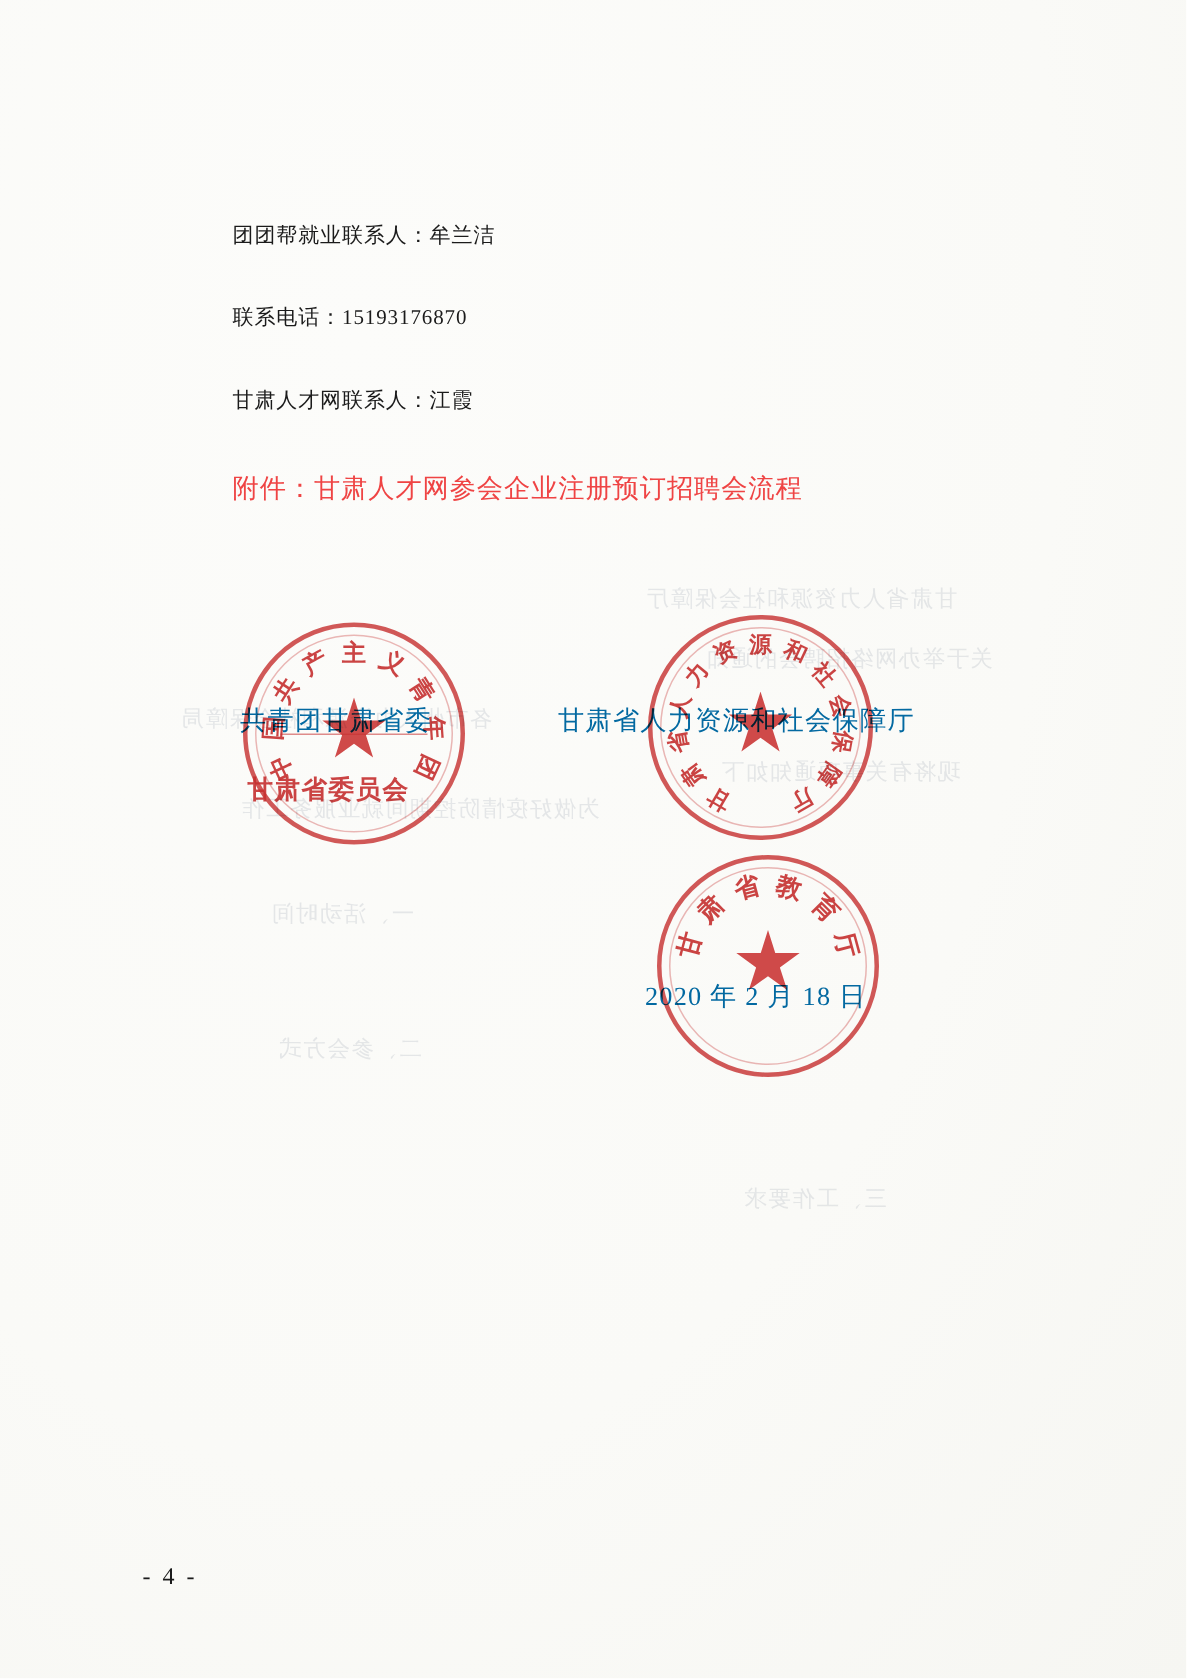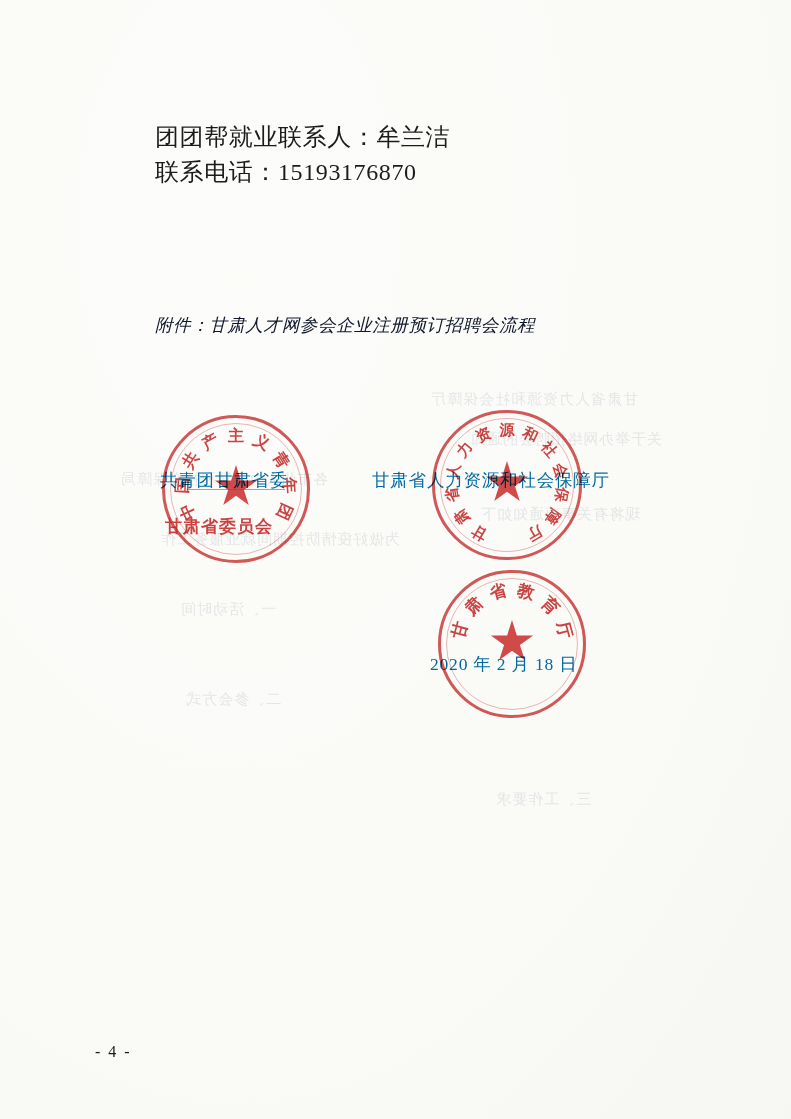--- a/index.html
+++ b/index.html
@@ -26,36 +26,36 @@
     pointer-events: none;
   }
 
   .contact-block {
     position: absolute;
     left: 155px;
     top: 120px;
     width: 520px;
   }
   .doc-line {
-    font-size: 24px;
+    font-size: 14px;
     line-height: 35px;
     color: #1b1b1b;
     letter-spacing: 0.6px;
     white-space: nowrap;
+    margin-top: 20px;
   }
   .attachment-line {
     position: absolute;
     left: 155px;
     top: 310px;
     font-size: 17.5px;
     line-height: 30px;
-    color: #0f172a;
+    color: #ef4444;
     letter-spacing: 0.6px;
     white-space: nowrap;
-    font-style: italic;
   }
 
   
   .ghost-layer {
     position: absolute;
     inset: 0;
     pointer-events: none;
   }
   .ghost {
     position: absolute;
@@ -169,20 +169,21 @@
     <div class="ghost" style="left:160px; top:530px;">为做好疫情防控期间就业服务工作</div>
     <div class="ghost" style="left:480px; top:505px;">现将有关事项通知如下</div>
     <div class="ghost" style="left:180px; top:600px;">一、活动时间</div>
     <div class="ghost" style="left:185px; top:690px;">二、参会方式</div>
     <div class="ghost" style="left:495px; top:790px;">三、工作要求</div>
   </div>
 
   <div class="contact-block">
     <div class="doc-line">团团帮就业联系人：牟兰洁</div>
     <div class="doc-line">联系电话：15193176870</div>
+    <div class="doc-line">甘肃人才网联系人：江霞</div>
   </div>
 
   <div class="attachment-line">附件：甘肃人才网参会企业注册预订招聘会流程</div>
 
   <div class="sign-area">
     <div class="sign-text sign-left">共青团甘肃省委</div>
     <div class="sign-text sign-right">甘肃省人力资源和社会保障厅</div>
     <div class="sign-text sign-date">2020 年 2 月 18 日</div>
   </div>
 

